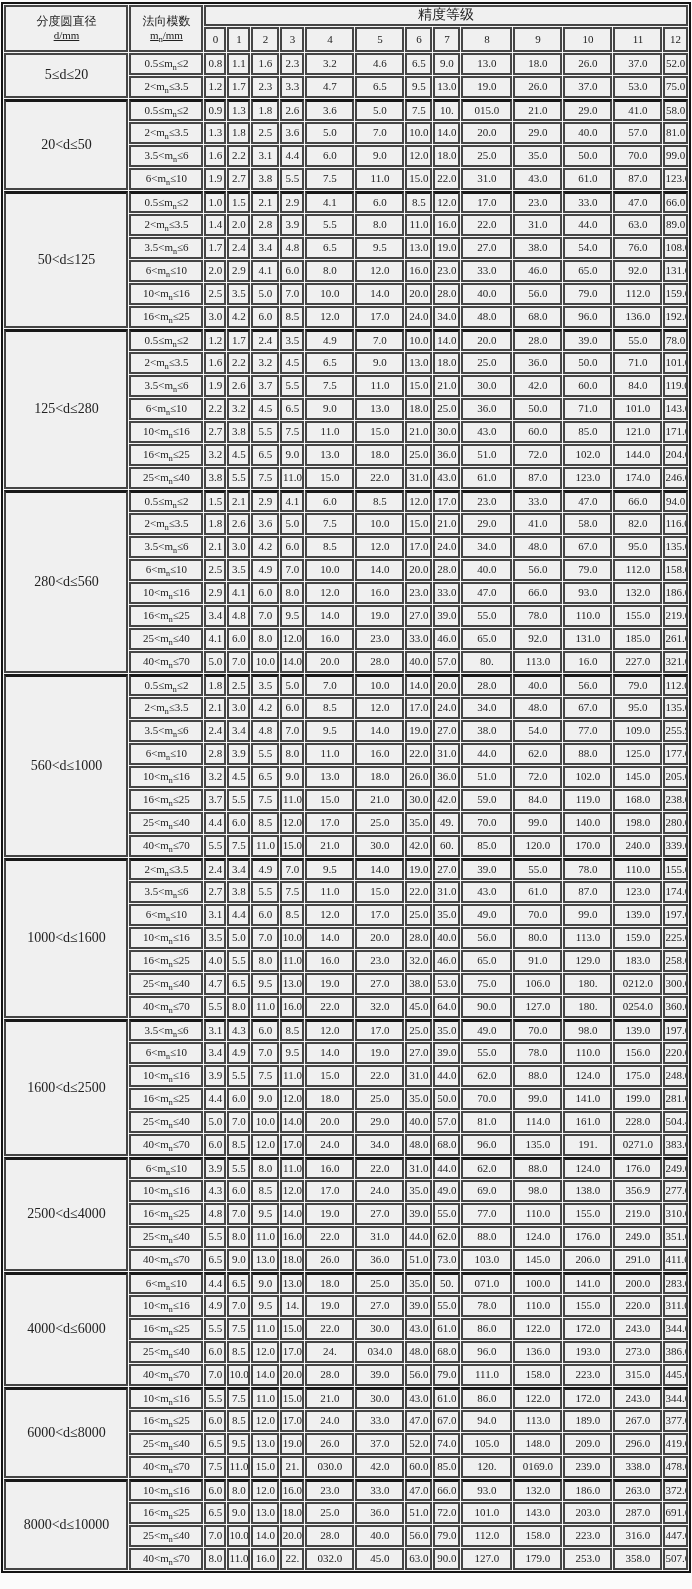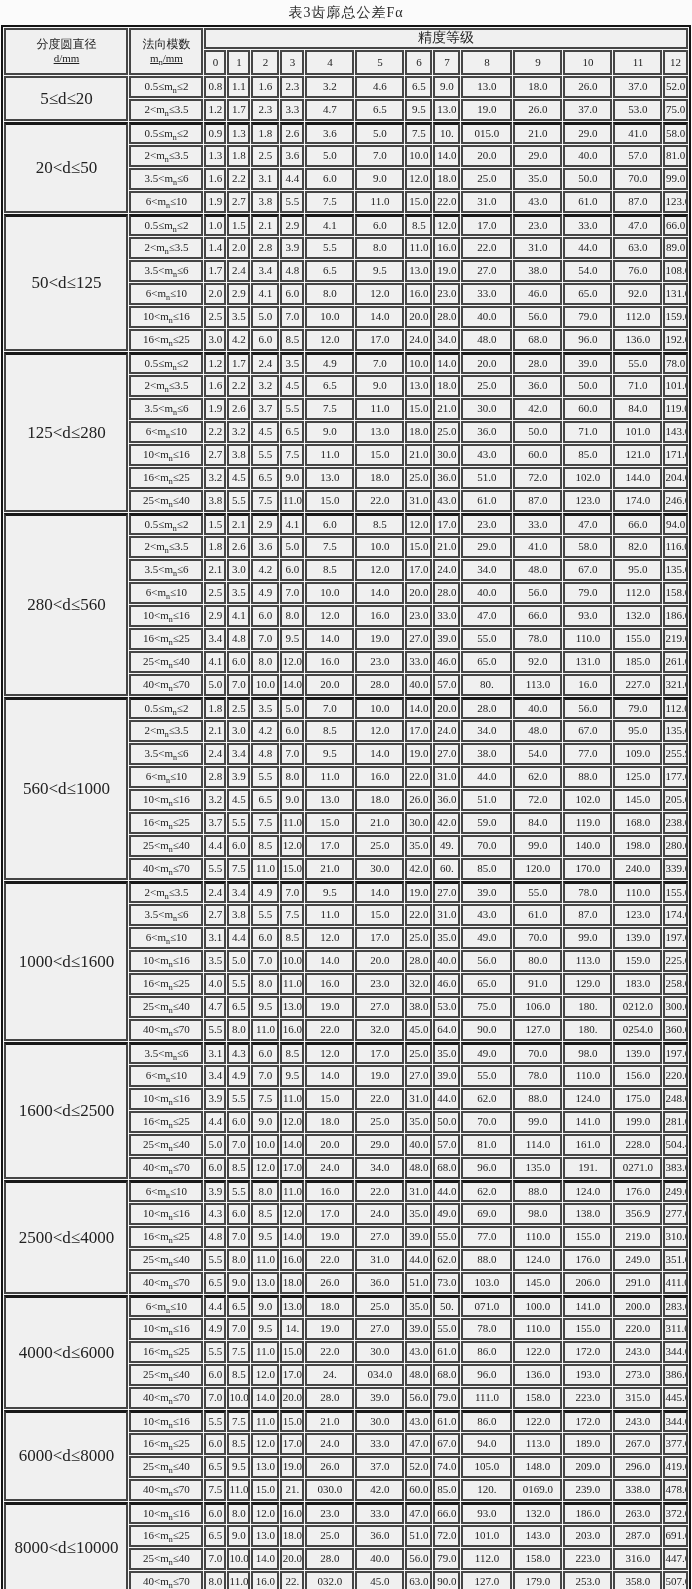--- a/index.html
+++ b/index.html
@@ -46,30 +46,29 @@
     overflow: hidden;
     white-space: nowrap;
   }
   thead th.hd2 { height: 47px; }
   thead th.hd2 .l1 { font-size: 12px; margin-bottom: 2px; }
   thead th.hd2 .l2 { font-size: 11px; text-decoration: underline; }
   thead th.glabel { height: 20px; font-size: 14px; }
   thead th.gnum { height: 23px; font-size: 11px; }
   tbody td { height: 22px; }
   tbody td.mcell { font-size: 11px; }
-  tbody td.dcell { font-size: 17px; text-align: center; }
+  tbody td.dcell { font-size: 14px; text-align: center; }
   sub { font-size: 8px; line-height: 0; }
   
   tr.gs td { border-top: 3px solid #181818; }
 </style>
 </head>
 <body>
 
 <div class="page">
-  <div class="title">表3齿廓总公差Fα</div>
 
   <table class="gear">
     <colgroup>
         <col style="width: 124px;">
         <col style="width: 74px;">
         <col style="width: 22px;">
         <col style="width: 23px;">
         <col style="width: 28px;">
         <col style="width: 24px;">
         <col style="width: 49px;">

